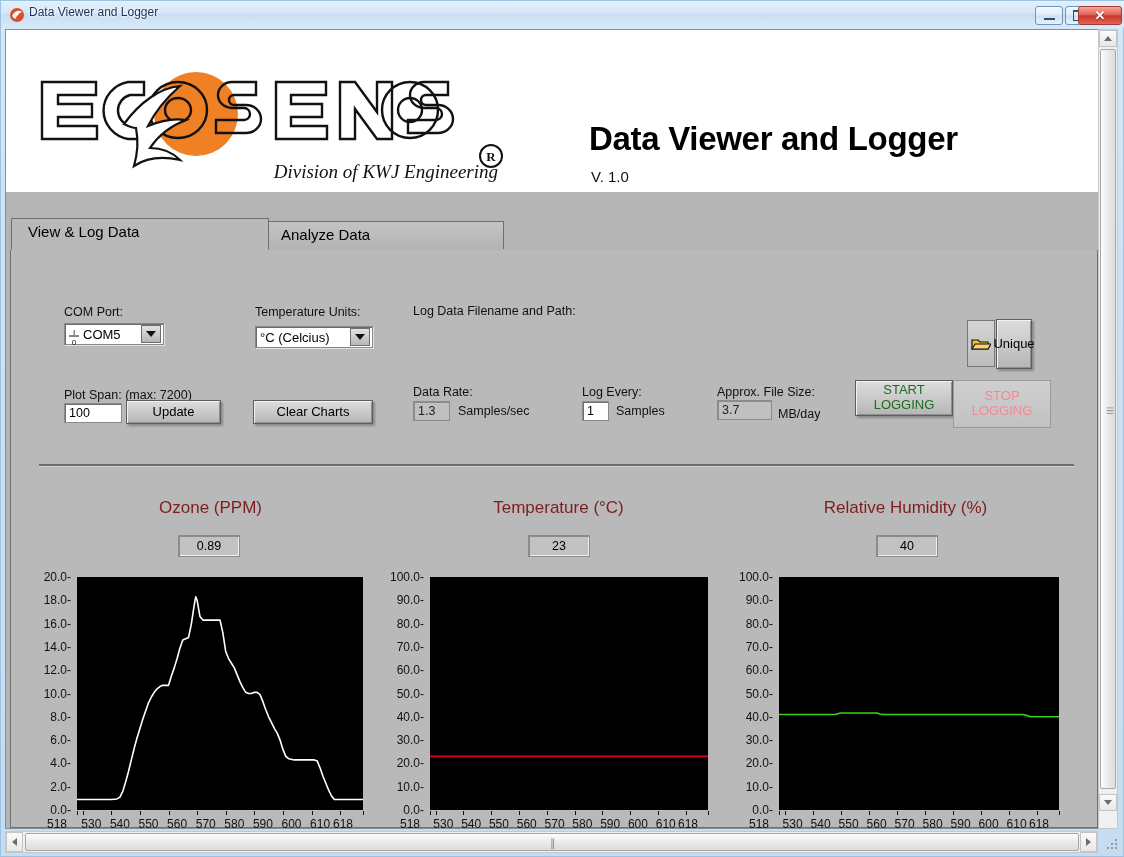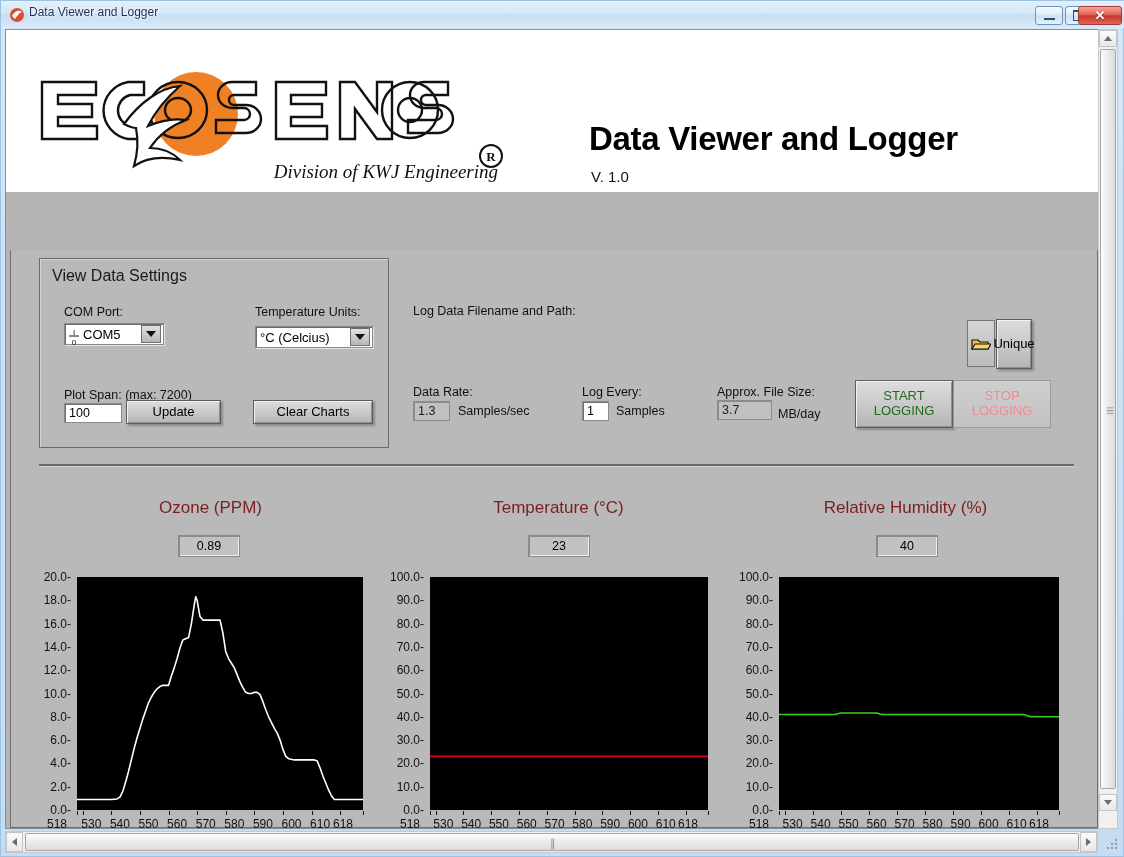--- a/index.html
+++ b/index.html
@@ -287,25 +287,30 @@
         </g>
         <circle cx="463" cy="90" r="11" fill="none" stroke="#111" stroke-width="2"></circle>
         <text x="463" y="95" font-family="Liberation Serif, serif" font-size="13" font-weight="bold" text-anchor="middle" fill="#111">R</text>
         <text x="470" y="112" font-family="Liberation Serif, serif" font-size="19" font-style="italic" text-anchor="end" fill="#111">Division of KWJ Engineering</text>
       </svg>
 
       <div id="app-title">Data Viewer and Logger</div>
       <div id="app-version">V. 1.0</div>
     </div>
 
+    <div id="tabstrip">
+      <div class="tab" id="tab-view">
+        <span>View &amp; Log Data</span>
+      </div>
+      <div class="tab" id="tab-analyze">
+        <span>Analyze Data</span>
+      </div>
+    </div>
     <div id="tabbody"></div>
 
-    <div class="groupbox" id="gb-view">
-      <div class="group-title">View Data Settings</div>
-    </div>
 
     <div class="lbl" style="left:58px;top:275px;">COM Port:</div>
     <div class="lv-combo" style="left:58px;top:293px;width:100px;">
       <span class="io-glyph" style="left:2px;top:2px;position:relative;width:14px;">
         <svg width="12" height="18" viewBox="0 0 12 18">
             <text x="6" y="8" font-size="8" text-anchor="middle" fill="#111" font-family="Liberation Sans, sans-serif">I</text>
             <line x1="1" y1="9" x2="11" y2="9" stroke="#111" stroke-width="1"></line>
             <text x="6" y="18" font-size="8" text-anchor="middle" fill="#111" font-family="Liberation Sans, sans-serif">0</text>
           </svg>
       </span>
@@ -350,21 +355,21 @@
     <div class="lbl" style="left:452px;top:374px;">Samples/sec</div>
 
     <div class="lbl" style="left:576px;top:355px;">Log Every:</div>
     <div class="lv-num" style="left:576px;top:371px;width:27px;">1</div>
     <div class="lbl" style="left:610px;top:374px;">Samples</div>
 
     <div class="lbl" style="left:711px;top:355px;">Approx. File Size:</div>
     <div class="lv-num ro" style="left:711px;top:370px;width:55px;">3.7</div>
     <div class="lbl" style="left:772px;top:377px;">MB/day</div>
 
-    <div class="lv-btn" style="left:849px;top:350px;width:98px;height:48px;flex-direction:column;font-size:13px;">
+    <div class="lv-btn" style="left:849px;top:350px;width:98px;height:36px;flex-direction:column;font-size:13px;">
       <span style="color:#1f6b1f;">START</span>
       <span style="color:#1f6b1f;">LOGGING</span>
     </div>
     <div class="lv-btn" style="left:947px;top:350px;width:98px;height:48px;flex-direction:column;font-size:13px;background:linear-gradient(to bottom,#cfcfcf,#c2c2c2);box-shadow:none;border-color:#9a9a9a;">
       <span style="color:#f08a96;">STOP</span>
       <span style="color:#f08a96;">LOGGING</span>
     </div>
 
     <div class="hr-sep" style="left:33px;top:434px;width:1035px;"></div>
 

